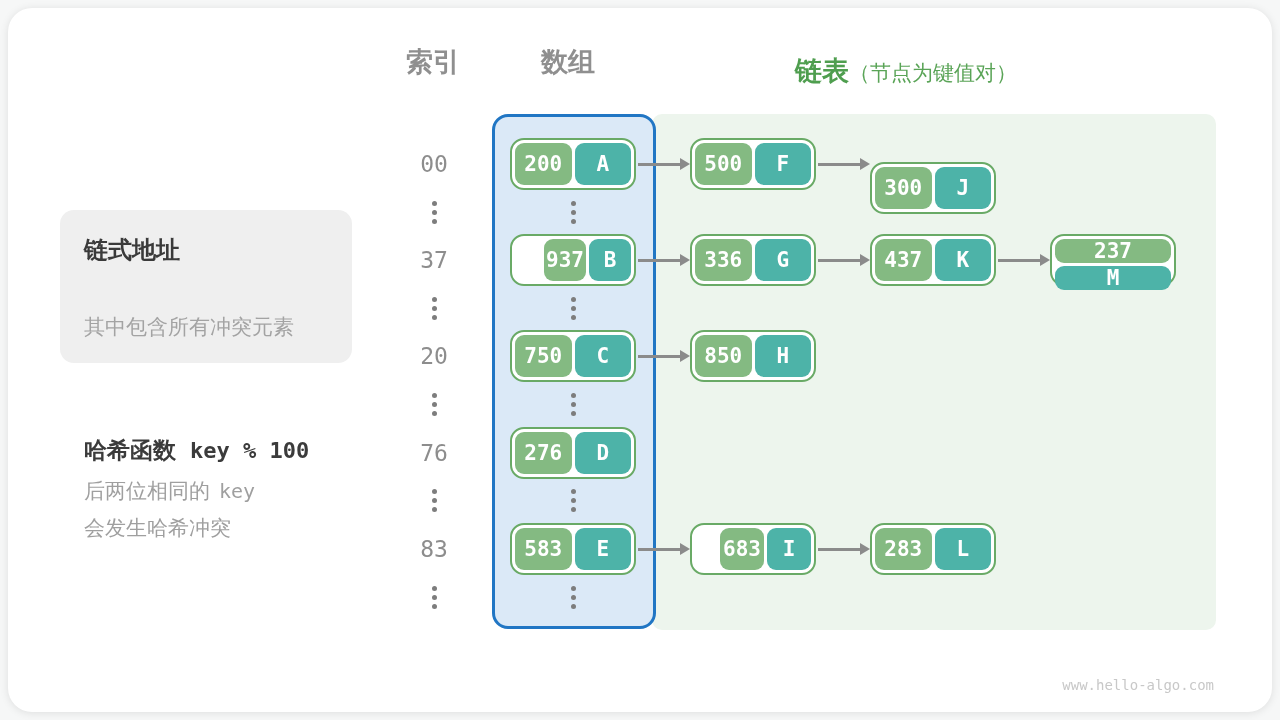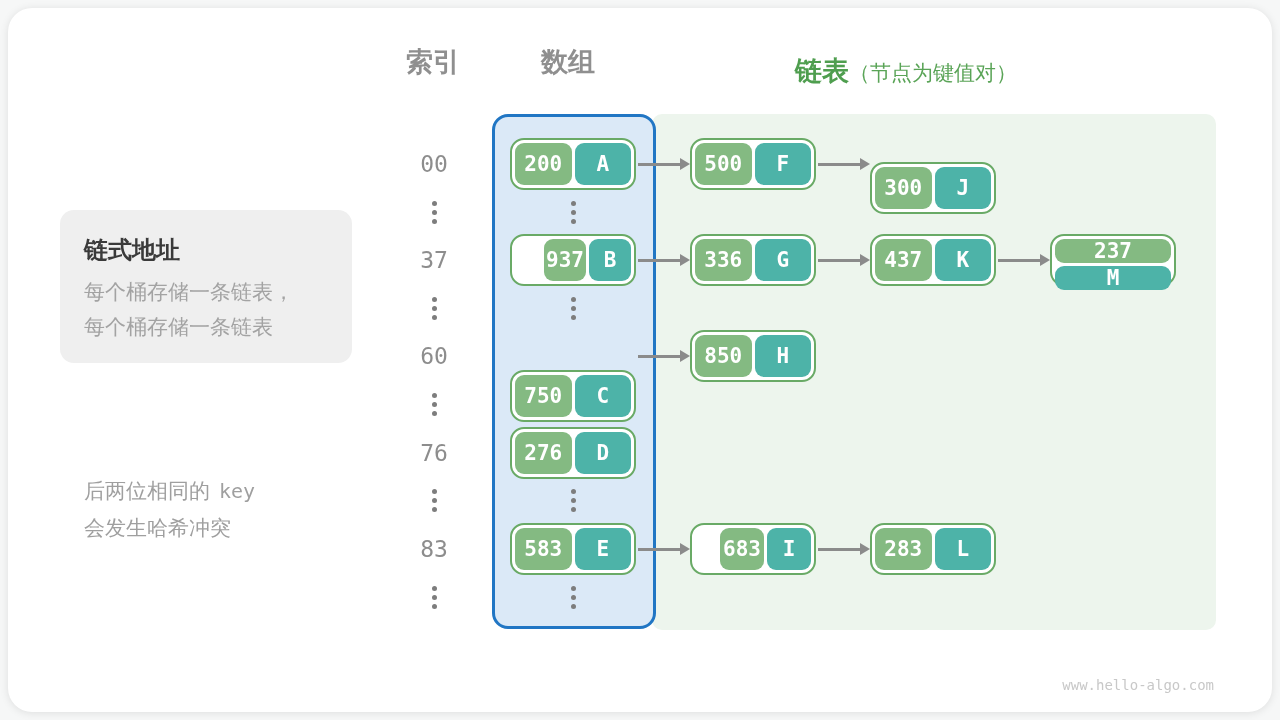--- a/index.html
+++ b/index.html
@@ -97,33 +97,36 @@
   <div class="list-header">
     <span class="strong">链表</span>
       <span class="note">（节点为键值对）</span>
   </div>
 
   <div class="list-panel"></div>
   <div class="array-panel"></div>
 
   <div class="side-card">
     <div class="side-card-title">链式地址</div>
-    <div class="side-card-line" style="top:68px;">每个桶存储一条链表，</div>
-    <div class="side-card-line" style="top:103px;">每个桶存储一条链表</div>
-  </div>
-
+    <div class="side-card-line" style="top:103px;">其中包含所有冲突元素</div>
+  </div>
+
+  <div class="hash-heading">
+    <span>哈希函数</span>
+    <span class="code">key % 100</span>
+  </div>
   <div class="hash-note1">
     <span>后两位相同的</span>
     <span class="code">key</span>
   </div>
   <div class="hash-note2">会发生哈希冲突</div>
 
   <div class="idx" style="top:149px;">00</div>
   <div class="idx" style="top:245px;">37</div>
-  <div class="idx" style="top:341px;">60</div>
+  <div class="idx" style="top:341px;">20</div>
   <div class="idx" style="top:438px;">76</div>
   <div class="idx" style="top:534px;">83</div>
 
   <div class="dots" style="left:431px;top:201px;">
       <i></i>
       <i></i>
       <i></i>
     </div>
   <div class="dots" style="left:431px;top:297px;">
       <i></i>
@@ -215,21 +218,21 @@
   </div>
   <div class="arrow" style="left:998px;top:254px;">
       <i class="shaft"></i>
       <i class="head"></i>
     </div>
   <div class="node" style="left:1050px;top:234px;flex-direction:column;">
     <span class="cell key">237</span>
     <span class="cell val">M</span>
   </div>
 
-  <div class="node" style="left:510px;top:330px;margin-top:40px;">
+  <div class="node" style="left:510px;top:330px;">
     <span class="cell key">750</span>
     <span class="cell val">C</span>
   </div>
   <div class="arrow" style="left:638px;top:350px;">
       <i class="shaft"></i>
       <i class="head"></i>
     </div>
   <div class="node" style="left:690px;top:330px;">
     <span class="cell key">850</span>
     <span class="cell val">H</span>

